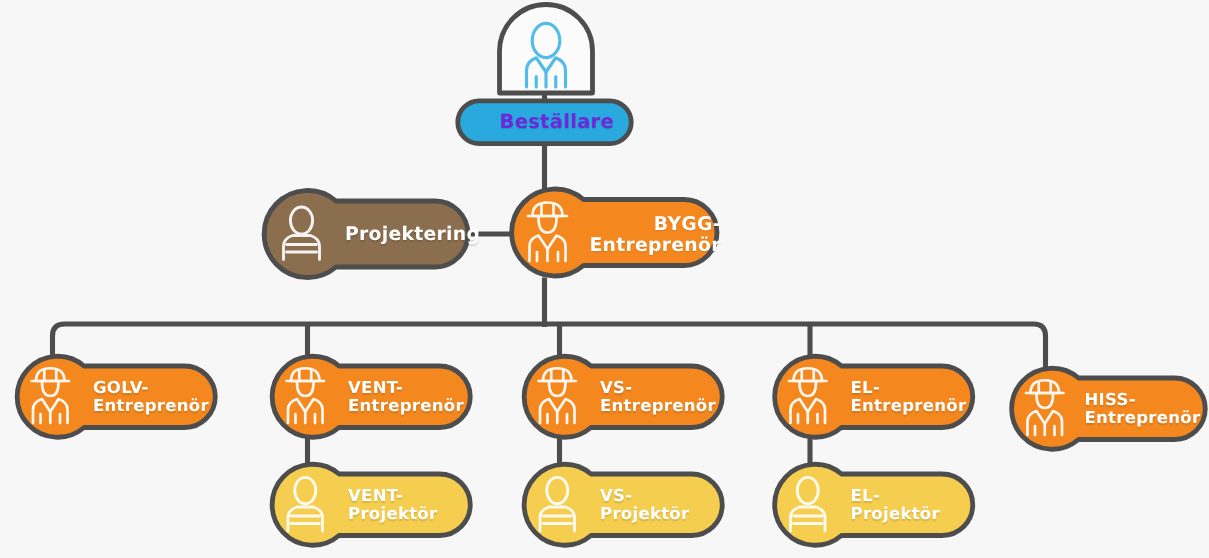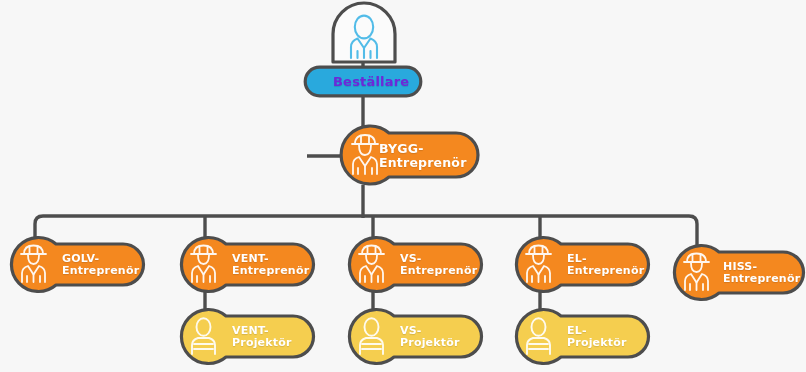--- a/index.html
+++ b/index.html
@@ -88,35 +88,46 @@
     </svg>
   </div>
 
   <div class="node lvl1b" style="left:303px; top:65px;">
     <svg width="120" height="33" viewBox="0 0 120 33">
       <rect x="2.2" y="2.2" width="115.6" height="28.6" rx="14.3" ry="14.3" fill="#29a9dd" stroke="#4d4d4d" stroke-width="3.2"></rect>
     </svg>
     <span class="top-lbl" style="left:30px; top:9px;">Beställare</span>
   </div>
 
+  <div class="node lvl2" style="left:172px; top:127px;">
+    <svg width="140" height="60" viewBox="0 0 140 60">
+      <path d="M52,7 L118,7 A22,22 0 0 1 118,51 L52,51 A29,29 0 1 1 52,7 Z" fill="#8a6e4e" stroke="#4d4d4d" stroke-width="3.2" stroke-linejoin="round"></path>
+      <g stroke="#ffffff" stroke-width="1.9" fill="none" opacity=".92" stroke-linecap="round" stroke-linejoin="round">
+        <ellipse cx="29" cy="20" rx="7.4" ry="9"></ellipse>
+        <path d="M17,46 L17,37 Q17,32 23,30 L35,30 Q41,32 41,37 L41,46"></path>
+        <path d="M19,36 L39,36 M19,41 L39,41"></path>
+      </g>
+    </svg>
+    <span class="lbl" style="left:58px; top:22px;">Projektering</span>
+  </div>
 
   <div class="node lvl2" style="left:336px; top:126px;">
     <svg width="143" height="60" viewBox="0 0 143 60">
       <path d="M53,7 L120,7 A22,22 0 0 1 120,51 L53,51 A29,29 0 1 1 53,7 Z" fill="#f4881f" stroke="#4d4d4d" stroke-width="3.2" stroke-linejoin="round"></path>
       <g stroke="#ffffff" stroke-width="1.8" fill="none" opacity=".93" stroke-linecap="round" stroke-linejoin="round">
         <path d="M19,18 Q19,9 29,9 Q39,9 39,18 Z"></path>
         <path d="M16,18 L42,18"></path>
         <path d="M25,18 L25,10 M33,18 L33,10"></path>
         <path d="M23,19 Q23,29 29,29 Q35,29 35,19"></path>
         <path d="M17,48 L17,38 Q17,33 23,31 L29,40 L35,31 Q41,33 41,38 L41,48"></path>
         <path d="M29,40 L29,48"></path>
         <path d="M22,42 L22,48 M36,42 L36,48"></path>
       </g>
     </svg>
-    <span class="lbl" style="left:43px; top:16px;"><span>BYGG-</span><br><span>Entreprenör</span></span>
+    <span class="lbl" style="left:57px; top:16px;text-align:right;"><span>BYGG-</span><br><span>Entreprenör</span></span>
   </div>
 
   <div class="node lvl3" style="left:6px; top:237px;">
     <svg width="140" height="56" viewBox="0 0 140 56">
       <path d="M50,7 L117,7 A20.5,20.5 0 0 1 117,48 L50,48 A27,27 0 1 1 50,7 Z" fill="#f4881f" stroke="#4d4d4d" stroke-width="3.2" stroke-linejoin="round"></path>
       <g stroke="#ffffff" stroke-width="1.8" fill="none" opacity=".93" stroke-linecap="round" stroke-linejoin="round">
         <path d="M18,17 Q18,8.5 27.5,8.5 Q37,8.5 37,17 Z"></path>
         <path d="M15,17 L40,17"></path>
         <path d="M23.5,17 L23.5,9.5 M31.5,17 L31.5,9.5"></path>
         <path d="M22,18 Q22,27 27.5,27 Q33,27 33,18"></path>

